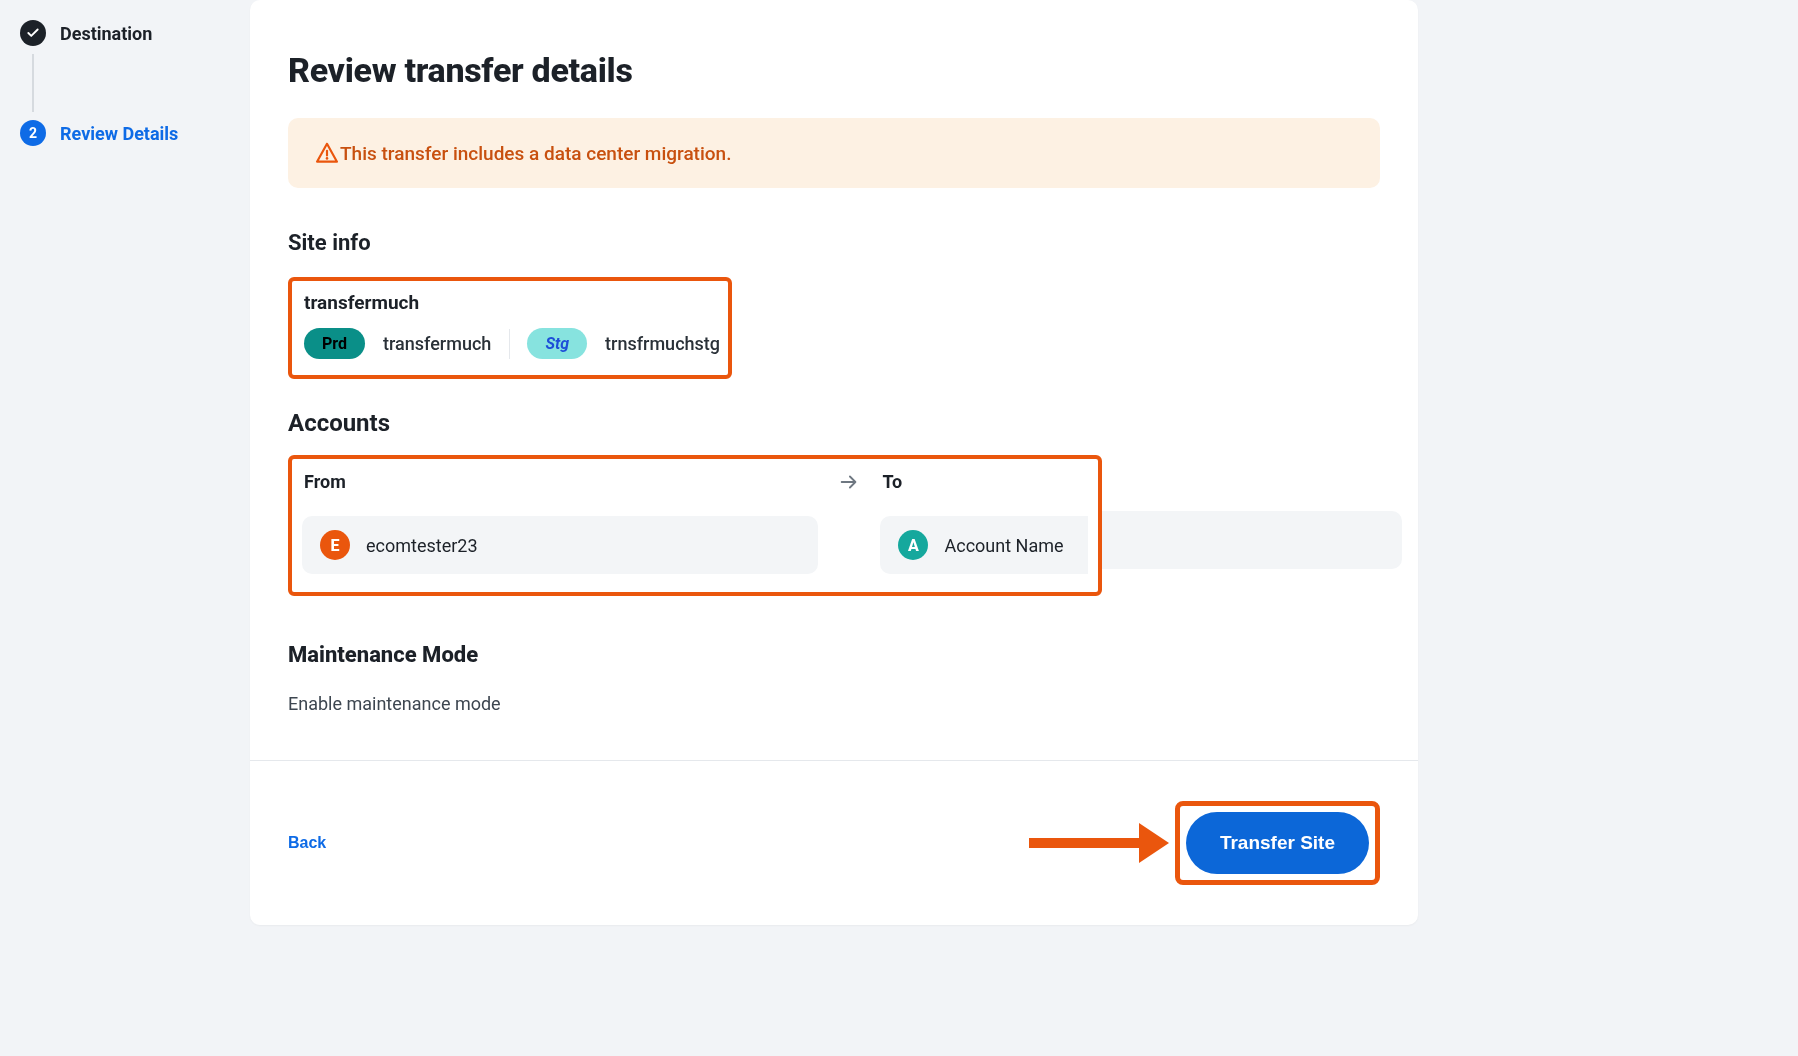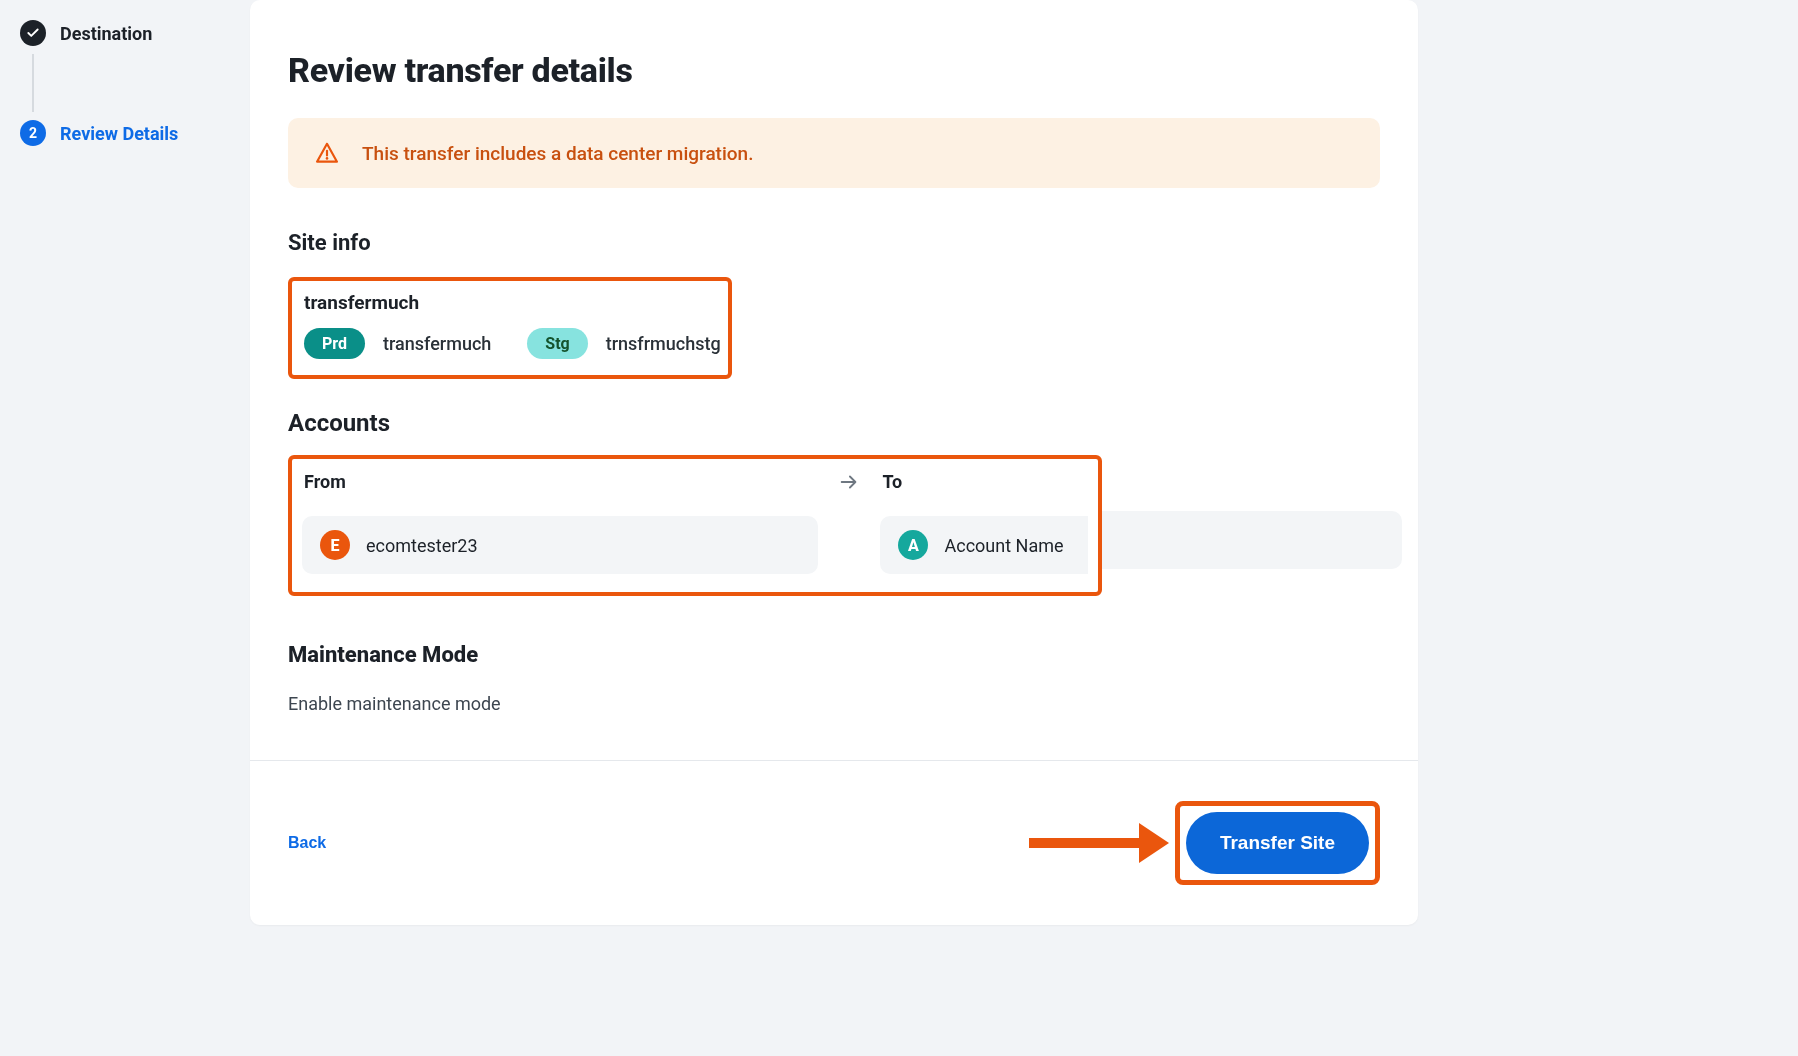--- a/index.html
+++ b/index.html
@@ -26,37 +26,37 @@
   .step-done{background:#1c2128;color:#fff;}
   .step-active{background:var(--blue);color:#fff;font-weight:700;font-size:14px;}
   .step-label{font-size:18px;font-weight:700;}
   .step-label.active{color:var(--blue);}
   .step-connector{width:2px;height:58px;background:#d6dadf;margin:8px 0 8px 12px;}
   
   .card{flex:1;min-width:0;background:var(--card);border-radius:10px;margin:0 10px 0 0;box-shadow:0 1px 2px rgba(0,0,0,0.04);}
   .card-inner{padding:50px 38px 0 38px;}
   h1.title{margin:0 0 28px 0;font-size:34px;font-weight:800;letter-spacing:-0.3px;}
   
-  .warn{display:flex;align-items:center;gap:22px;background:var(--warn-bg);border-radius:10px;padding:22px 26px;margin-bottom:42px;}
+  .warn{display:flex;align-items:center;background:var(--warn-bg);border-radius:10px;padding:22px 26px;margin-bottom:42px;}
   .warn-text{color:var(--orange-text);font-size:19px;font-weight:500;}
   .warn-icon{color:var(--orange);flex-shrink:0;}
   
   h2.section{margin:0 0 10px 0;font-size:22px;font-weight:700;}
   h2.section.big{font-size:24px;}
   h2.section.maint{font-size:22px;font-weight:800;margin-top:46px;}
   .subtext{font-size:18px;color:#3d4650;margin-top:26px;}
   
   .hl{border:4px solid var(--orange);border-radius:6px;}
   
   .siteinfo-box{padding:10px 8px 16px 8px;width:444px;margin-top:22px;margin-bottom:30px;box-sizing:border-box;}
   .site-name{font-size:19px;font-weight:700;margin:0 0 14px 4px;}
   .env-row{display:flex;align-items:center;gap:18px;margin-left:4px;}
   .env-badge{display:inline-flex;align-items:center;justify-content:center;padding:6px 18px;border-radius:22px;font-size:16px;font-weight:700;}
-  .env-prd{background:var(--teal);color:#ffffff;}
-  .env-stg{background:var(--teal-light);color:#14532d;}
+  .env-prd{background:var(--teal);color:#000000;}
+  .env-stg{background:var(--teal-light);color:#1d4ed8;font-style:italic;}
   .env-label{font-size:18px;color:#2a3138;font-weight:500;}
   .env-sep{width:1px;height:30px;background:var(--divider);}
   
   .accounts-box{padding:12px 10px 18px 10px;margin-top:18px;width:814px;box-sizing:border-box;}
   .acc-row{display:flex;align-items:flex-start;gap:20px;}
   .acc-col{display:flex;flex-direction:column;}
   .acc-col.from{flex:1.12;}
   .acc-col.to{flex:0.45;}
   .acc-head{font-size:18px;font-weight:700;margin:0 0 24px 2px;}
   .acc-chip{display:flex;align-items:center;gap:16px;background:var(--chip-bg);border-radius:10px;padding:14px 18px;}

